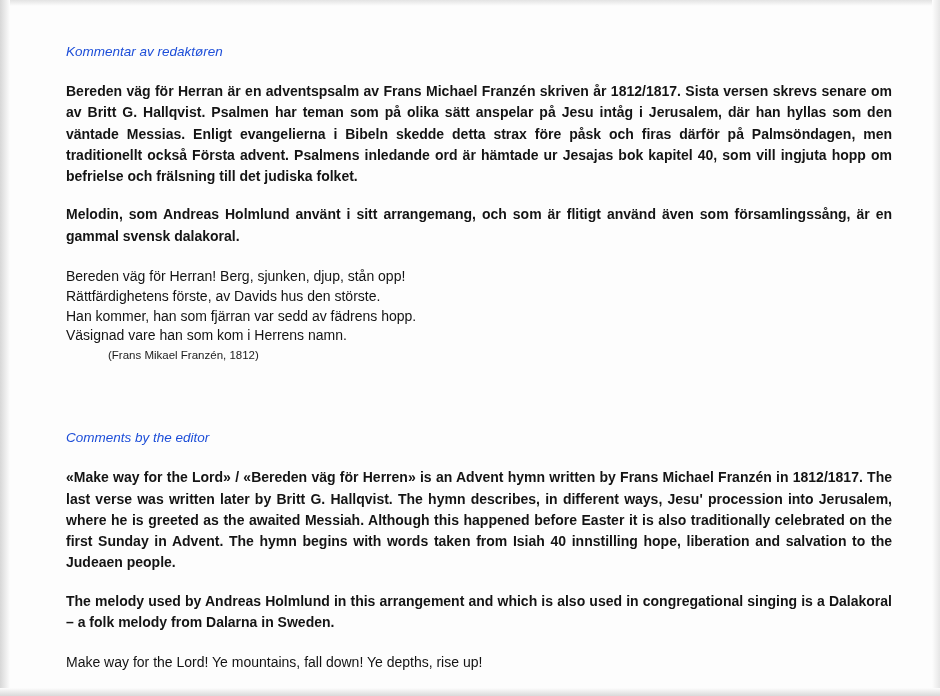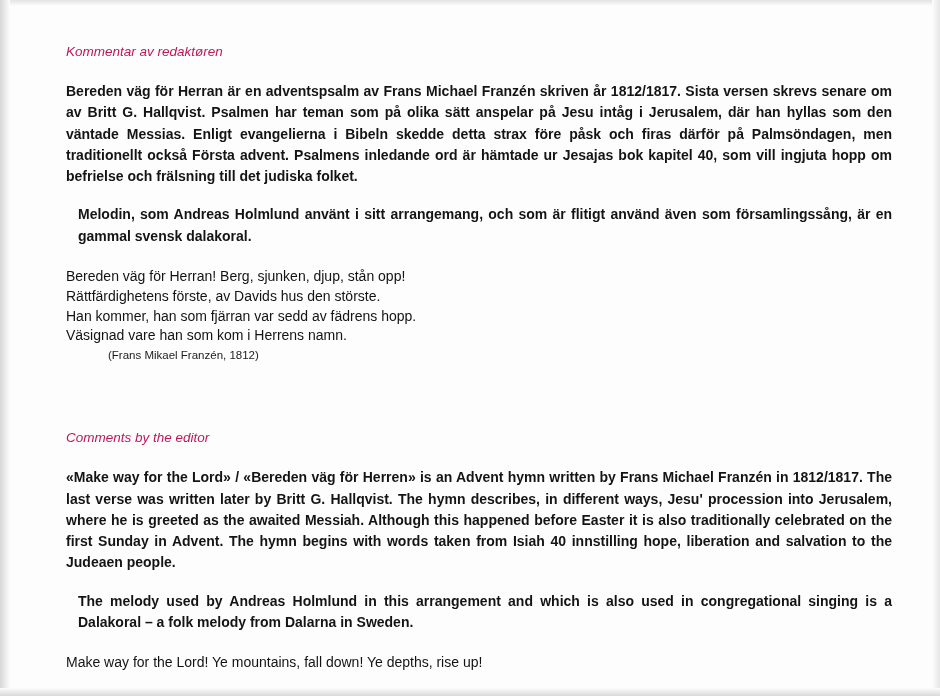--- a/index.html
+++ b/index.html
@@ -33,33 +33,32 @@
     font-size: 23px;
     font-weight: bold;
     letter-spacing: 0.1px;
     margin: 0 0 2px 0;
     color: #111;
   }
   .doc-subtitle {
     font-size: 13.5px;
     font-style: italic;
     margin: 0 0 22px 0;
-    color: #be185d;
+    color: #1d4ed8;
   }
   .para {
     font-size: 14px;
     line-height: 1.52;
     text-align: justify;
     margin: 0 0 17px 0;
     color: #141414;
     font-weight: bold;
   }
   .para.single {
     margin-bottom: 20px;
-    margin-left: 12px;
   }
   .verse-block {
     margin: 12px 0 0 0;
   }
   .verse-line {
     font-size: 14px;
     line-height: 1.42;
     margin: 0;
     color: #131313;
   }

